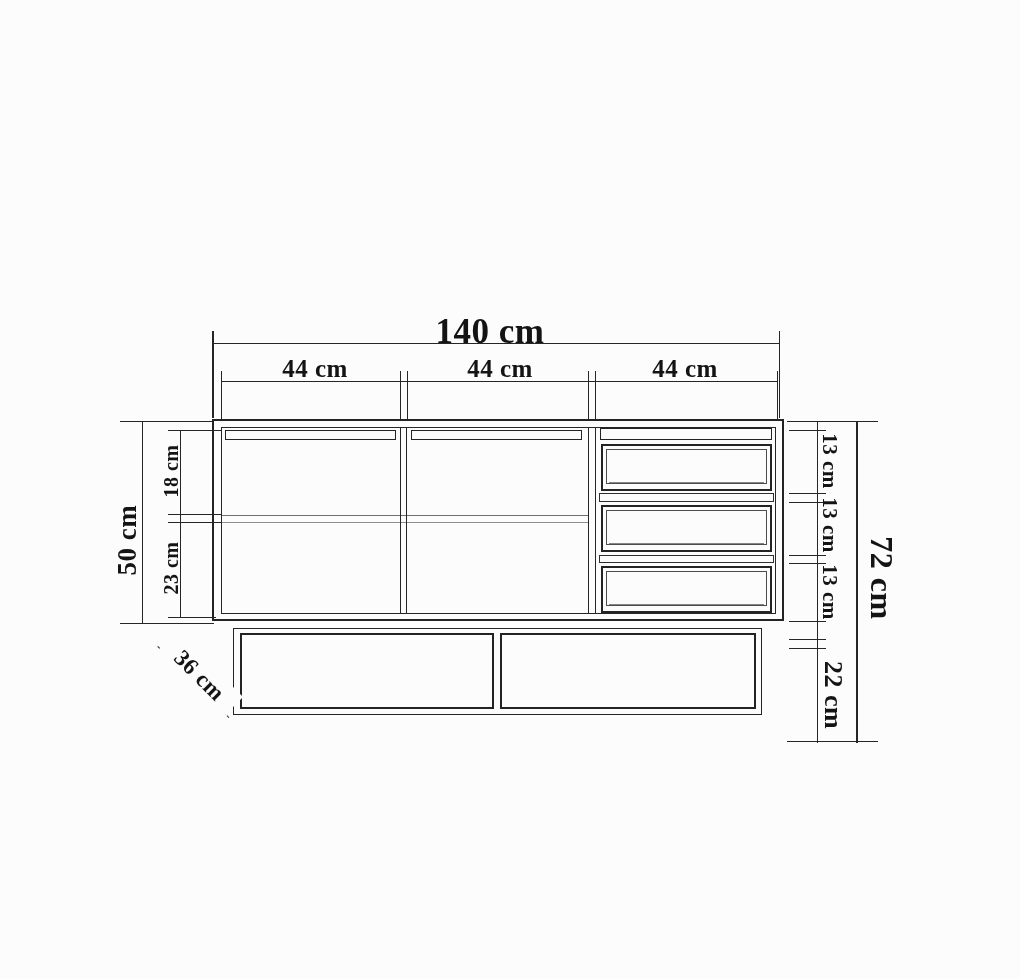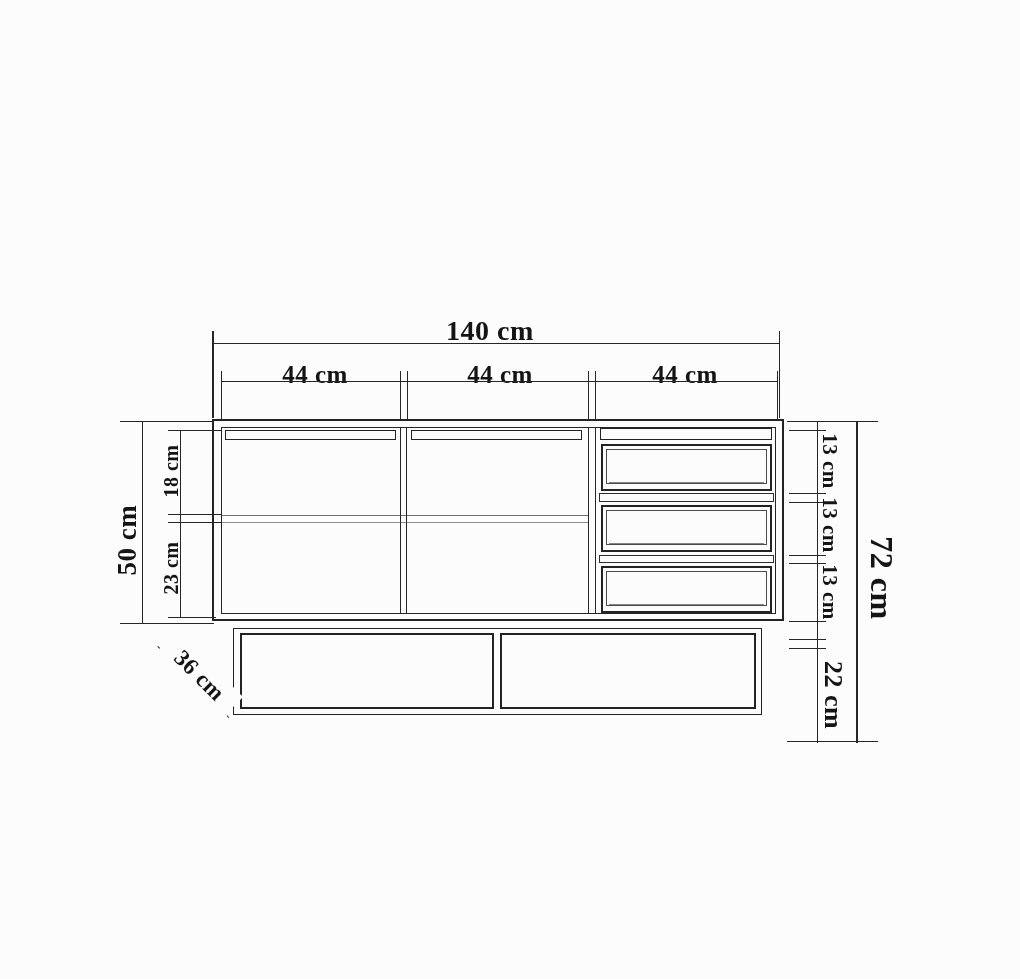--- a/index.html
+++ b/index.html
@@ -25,21 +25,21 @@
   .depth-line{
     position:absolute;left:158px;top:646px;width:101px;height:0;
     border-top:1.7px dashed #2a2a2a;
     transform:rotate(45deg);transform-origin:0 0;z-index:2;
   }
   .depth-label{
     position:absolute;left:178px;top:632px;width:92px;height:30px;
     transform:rotate(45deg);transform-origin:0 0;
     background:#fcfcfc;z-index:3;font-size:23px;
   }
-  .f28{font-size:28px;} .f25{font-size:25px;margin-top:6px;} .f27{font-size:27px;}
+  .f28{font-size:35px;} .f25{font-size:25px;} .f27{font-size:27px;}
   .f20{font-size:20px;} .f21{font-size:21px;} .f26{font-size:26px;} .f32{font-size:32px;}
 </style>
 </head>
 <body>
 
 <div class="canvas">
 
   <div class="lbl f28" style="left:380px;top:316px;width:220px;height:30px;">140 cm</div>
   <div class="h" style="left:213px;top:343px;width:567px;height:1.4px;"></div>
   <div class="v" style="left:212.4px;top:331px;height:87px;"></div>

